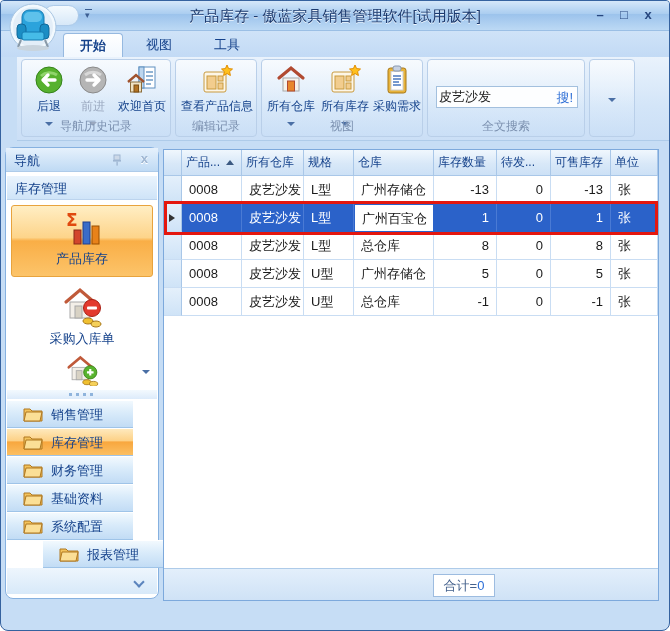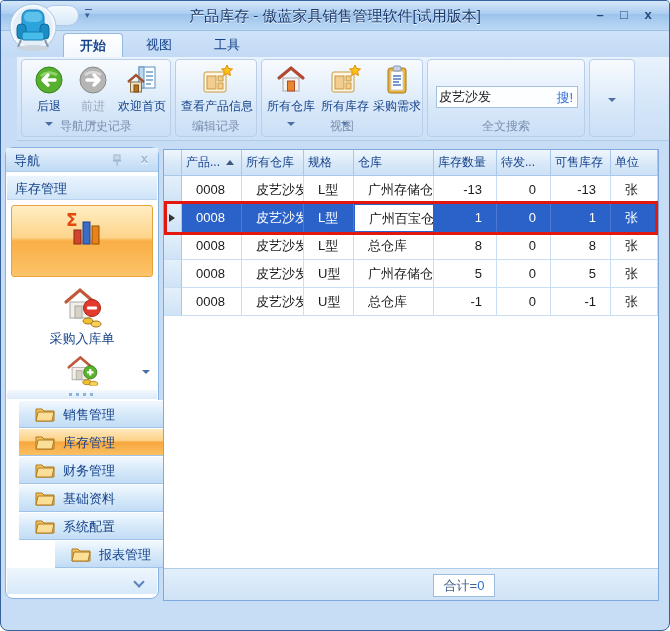--- a/index.html
+++ b/index.html
@@ -91,21 +91,21 @@
   #item-purchase-in .nicon { display:block; margin:0 auto; width:46px; height:46px; }
   #item-purchase-in .nlabel { display:block; font-size:13px; color:#15428b; margin-top:2px; }
   #item-house-plus { top:204px; height:36px; }
   #item-house-plus .nicon { display:block; margin:0 auto; width:38px; height:36px; }
   #nav-item-arrow { position:absolute; left:136px; top:222px; width:0; height:0;
     border-left:4px solid transparent; border-right:4px solid transparent; border-top:4px solid #4a6fa5; cursor:pointer; }
   #splitter { position:absolute; left:1px; top:242px; width:150px; height:9px;
     background:linear-gradient(#f3f9fe,#dcebfa); cursor:row-resize; }
   #splitter .dots { position:absolute; left:50%; top:3px; margin-left:-13px; width:26px; height:3px;
     background:repeating-linear-gradient(90deg,#8fb4dc 0 3px,transparent 3px 7px); }
-  .grp-bar { position:absolute; left:13px; width:150px; height:28px; cursor:pointer;
+  .grp-bar { position:absolute; left:1px; width:126px; height:28px; cursor:pointer;
     background:linear-gradient(#f2f9fe,#d9ebfa 45%,#c2dcf5);
     border-top:1px solid #ffffff; border-bottom:1px solid #9fc4e8; }
   .grp-bar.orange { background:linear-gradient(#fee9bd,#fdd186 45%,#f8a73e 50%,#fbbf62); }
   .grp-bar .gicon { position:absolute; left:16px; top:5px; width:20px; height:16px; }
   .grp-bar .glabel { position:absolute; left:44px; top:5px; font-size:13px; color:#15428b; }
   #grp-filler { position:absolute; left:1px; top:420px; width:150px; height:26px;
     background:linear-gradient(#eef6fd,#d7e9f9); }
   #grp-filler .chev { position:absolute; right:14px; top:10px; width:8px; height:8px;
     border-right:2px solid #5b84bd; border-bottom:2px solid #5b84bd; transform:rotate(45deg); cursor:pointer; }
   
@@ -121,21 +121,21 @@
       radial-gradient(circle at 6px 10px,#9fb8d6 1.2px,transparent 1.6px),
       radial-gradient(circle at 2px 10px,#9fb8d6 1.2px,transparent 1.6px); }
   
   #grid { position:absolute; left:162px; top:148px; width:496px; height:452px;
     border:1px solid #7da9dc; background:#fff; }
   .hcell { position:absolute; top:0; height:26px; line-height:25px; font-size:12px; color:#15428b;
     background:linear-gradient(#f0f7fd,#d8e8f8 55%,#cde1f6); border-right:1px solid #a9c7e8;
     border-bottom:1px solid #a9c7e8; padding:0 4px; white-space:nowrap; overflow:hidden; cursor:pointer; }
   .grow { position:absolute; left:0; width:494px; height:28px; cursor:pointer; }
   .gcell { position:absolute; top:0; height:28px; line-height:27px; font-size:13px; color:#1a1a1a;
-    border-right:1px solid #c9ddf3; border-bottom:1px solid #c9ddf3; padding:0 14px;
+    border-right:1px solid #c9ddf3; border-bottom:1px solid #c9ddf3; padding:0 7px;
     white-space:nowrap; overflow:hidden; }
   .num { text-align:right; }
   .rowhdr { position:absolute; left:0; top:0; width:18px; height:28px;
     background:linear-gradient(#e4f0fb,#cfe3f7); border-right:1px solid #a9c7e8; border-bottom:1px solid #c9ddf3; }
   .hdr0 { left:0;   width:18px; background:linear-gradient(#f0f7fd,#d8e8f8 55%,#cde1f6); }
   .c1 { left:18px;  width:60px; }
   .c2 { left:78px;  width:62px; }
   .c3 { left:140px; width:50px; }
   .c4 { left:190px; width:80px; }
   .c5 { left:270px; width:63px; }
@@ -320,20 +320,21 @@
 
     <div id="tile-selected">
       <span class="ticon">
         <svg viewBox="0 0 40 38" width="40" height="38">
           <text x="4" y="16" font-size="17" font-weight="bold" fill="#e0490f" font-family="DejaVu Sans, sans-serif">Σ</text>
           <rect x="12" y="20" width="7" height="14" fill="#d2452c" stroke="#8a2a18"></rect>
           <rect x="21" y="12" width="7" height="22" fill="#3a6cc8" stroke="#1f3f8f"></rect>
           <rect x="30" y="16" width="7" height="18" fill="#e8821a" stroke="#9a4f00"></rect>
         </svg>
       </span>
+      <span class="tlabel">产品库存</span>
     </div>
 
     <div class="nav-item" id="item-purchase-in">
       <span class="nicon">
         <svg viewBox="0 0 46 46" width="46" height="46">
           <path d="M7 20 L21 8 L35 20" fill="none" stroke="#c05a3a" stroke-width="3.2" stroke-linecap="round"></path>
           <rect x="11" y="20" width="20" height="16" fill="#f3efe8" stroke="#a8a8a8"></rect>
           <rect x="16" y="24" width="7" height="12" fill="#d8d2c4" stroke="#a8a8a8"></rect>
           <circle cx="33" cy="26" r="8.5" fill="#e33a2e" stroke="#a81f14"></circle>
           <rect x="28" y="24.6" width="10" height="3" rx="1" fill="#fff"></rect>

